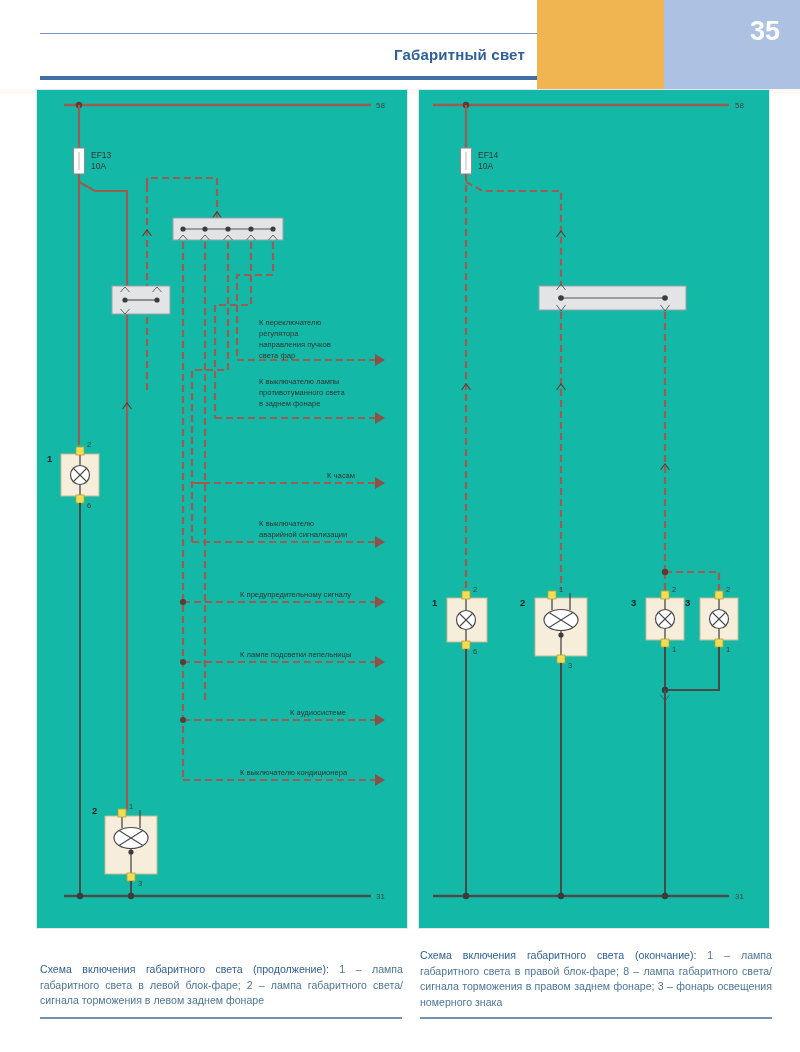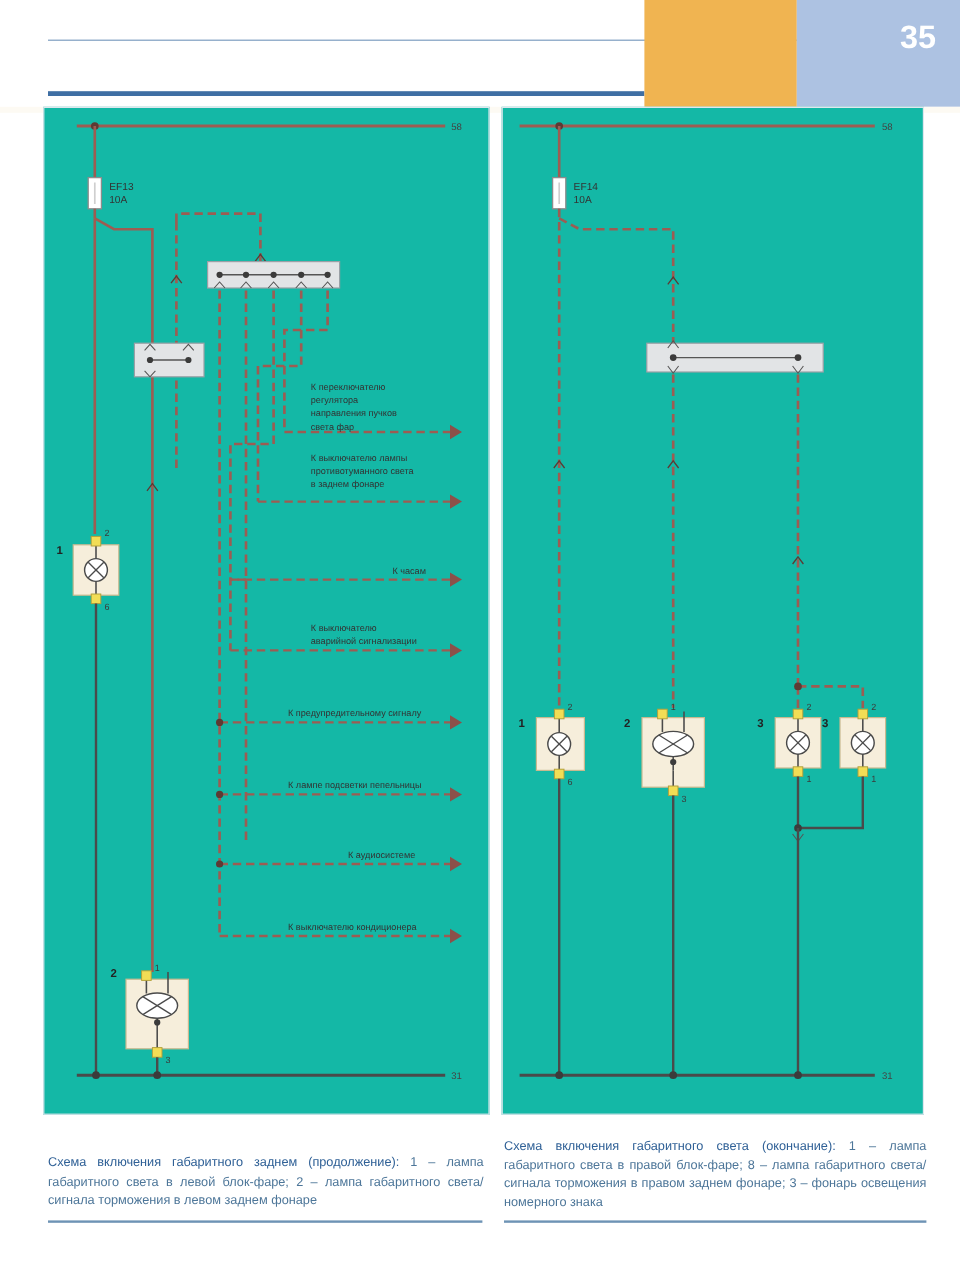--- a/index.html
+++ b/index.html
@@ -85,20 +85,21 @@
   .t-term{font-size:7.5px;fill:#3b3b3b;}
   .t-comp{font-size:9.5px;font-weight:bold;fill:#222;}
   .t-fuse{font-size:8.5px;fill:#333;}
   .t-lead{font-size:7.6px;fill:#333;}
 </style>
 </head>
 <body>
 
 <div class="page-header">
   <div class="hdr-rule-top"></div>
+  <div class="hdr-title">Габаритный свет</div>
   <div class="hdr-rule-bottom"></div>
   <div class="hdr-orange"></div>
   <div class="hdr-blue"></div>
   <div class="hdr-pagenum">35</div>
   <div class="hdr-bottomband"></div>
 </div>
 
 <div class="panel" id="panel-left">
   <svg class="svgwrap" width="370" height="838" viewBox="0 0 370 838">
     <defs>
@@ -355,20 +356,20 @@
 
     <line x1="14" y1="806" x2="310" y2="806" stroke="#4a4a4a" stroke-width="2.4"></line>
     <circle cx="47" cy="806" r="3.2" fill="#3b3b3b"></circle>
     <circle cx="142" cy="806" r="3.2" fill="#3b3b3b"></circle>
     <circle cx="246" cy="806" r="3.2" fill="#3b3b3b"></circle>
     <text class="t-node" x="316" y="809">31</text>
   </svg>
 </div>
 
 <div class="caption" id="caption-left">
-  <b>Схема включения габаритного заднем (продолжение):</b><span> 1 – лампа габаритного света в левой блок-фаре; 2 – лампа габаритного света/сигнала торможения в левом заднем фонаре</span>
+  <b>Схема включения габаритного света (продолжение):</b><span> 1 – лампа габаритного света в левой блок-фаре; 2 – лампа габаритного света/сигнала торможения в левом заднем фонаре</span>
 </div>
 <div class="cap-rule" id="cap-rule-left"></div>
 
 <div class="caption" id="caption-right">
   <b>Схема включения габаритного света (окончание):</b><span> 1 – лампа габаритного света в правой блок-фаре; 8 – лампа габаритного света/сигнала торможения в правом заднем фонаре; 3 – фонарь освещения номерного знака</span>
 </div>
 <div class="cap-rule" id="cap-rule-right"></div>
 
 </body></html>

